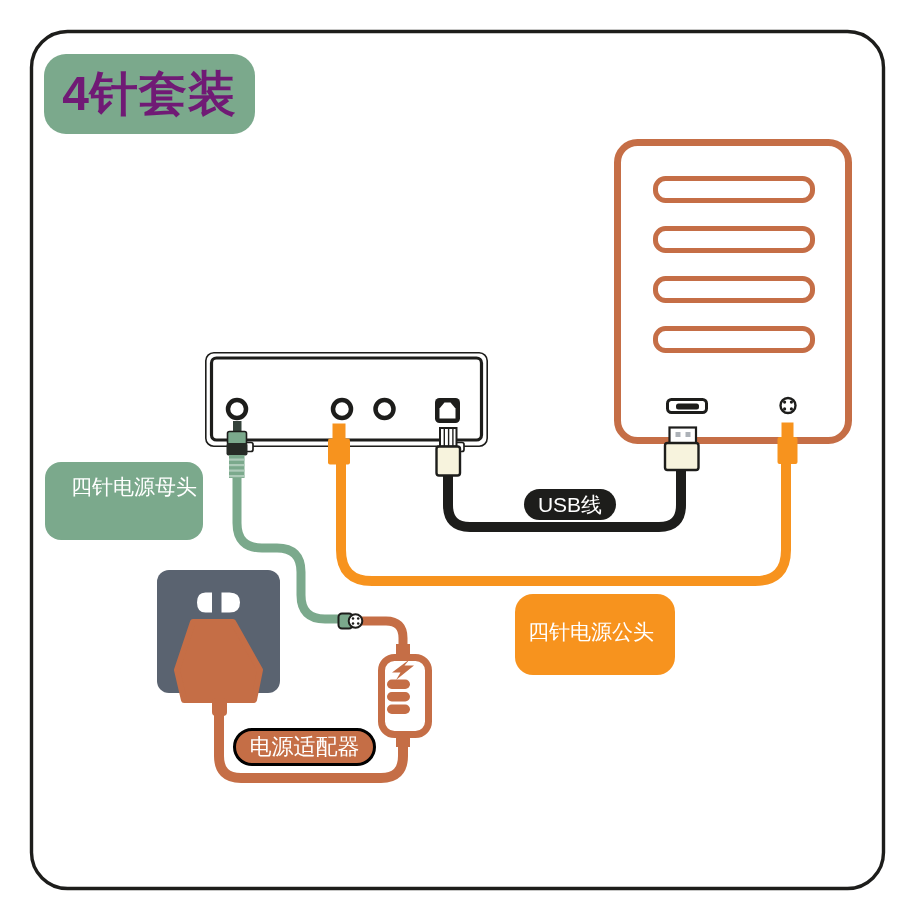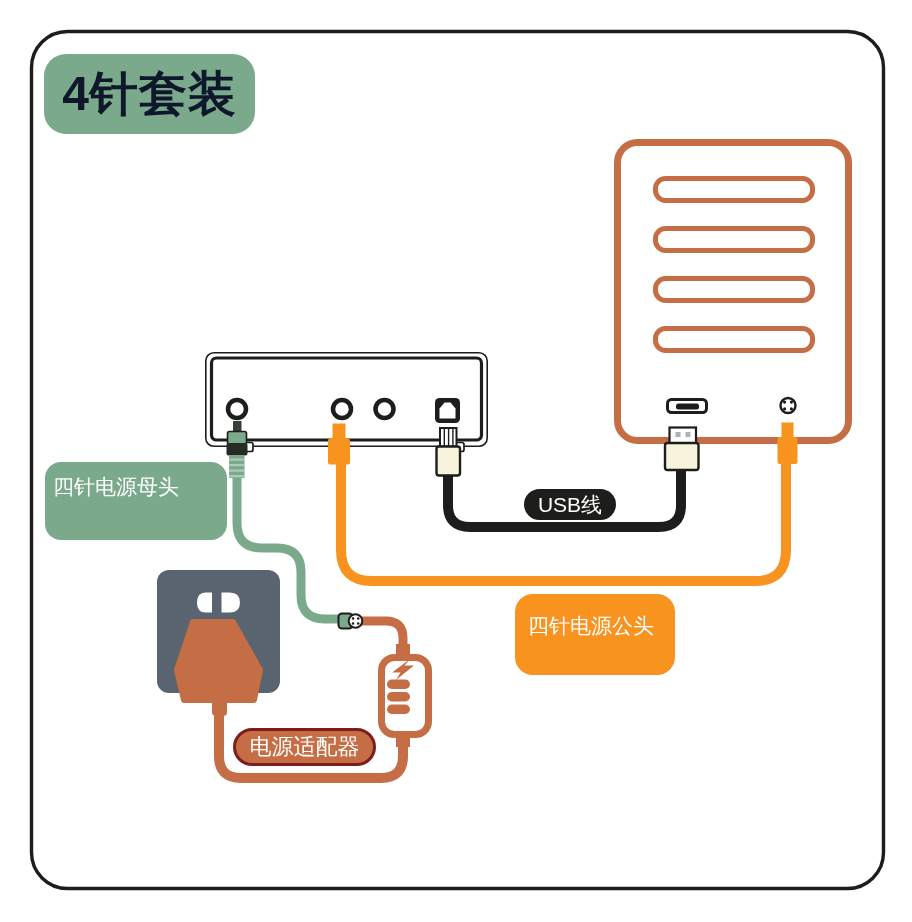--- a/index.html
+++ b/index.html
@@ -11,42 +11,42 @@
     --ink:#1D1D1B;
   }
   *{margin:0;padding:0;box-sizing:border-box;}
   html,body{background:#ffffff;}
   body{font-family:"Liberation Sans","DejaVu Sans",sans-serif;}
   .stage{position:relative;width:912px;height:922px;background:#ffffff;overflow:hidden;}
   .stage svg{position:absolute;left:0;top:0;}
 
   .badge{
     position:absolute;left:44px;top:54px;width:211px;height:80px;
-    background:var(--green);border-radius:22px;color:#0f172a;
+    background:var(--green);border-radius:22px;color:#701a75;
     display:flex;align-items:center;justify-content:center;
     font-size:48px;font-weight:bold;letter-spacing:1px;
   }
   .label-green{
-    position:absolute;left:45px;top:462px;width:182px;height:78px;
+    position:absolute;left:45px;top:462px;width:158px;height:78px;
     background:var(--green);border-radius:16px;color:#fff;
-    padding:9px 8px;font-size:21px;line-height:31px;white-space:nowrap;
+    padding:9px 26px;font-size:21px;line-height:31px;white-space:nowrap;
   }
   .label-orange{
     position:absolute;left:515px;top:594px;width:160px;height:81px;
     background:var(--orange);border-radius:18px;color:#fff;
-    padding:16px 13px;font-size:21px;line-height:31px;white-space:nowrap;
+    padding:22px 13px;font-size:21px;line-height:31px;white-space:nowrap;
   }
   .pill-usb{
     position:absolute;left:524px;top:489px;width:92px;height:31px;
     background:var(--ink);border-radius:16px;color:#fff;
     display:flex;align-items:center;justify-content:center;font-size:21px;
   }
   .pill-adapter{
     position:absolute;left:233px;top:728px;width:143px;height:38px;
-    background:var(--terracotta);border:3px solid #7f1d1d;border-radius:19px;color:#fff;
+    background:var(--terracotta);border:3px solid #000000;border-radius:19px;color:#fff;
     display:flex;align-items:center;justify-content:center;font-size:22px;white-space:nowrap;
   }
 </style>
 </head>
 <body>
 
 <div class="stage">
 
   <svg width="912" height="922" viewBox="0 0 912 922">
 

